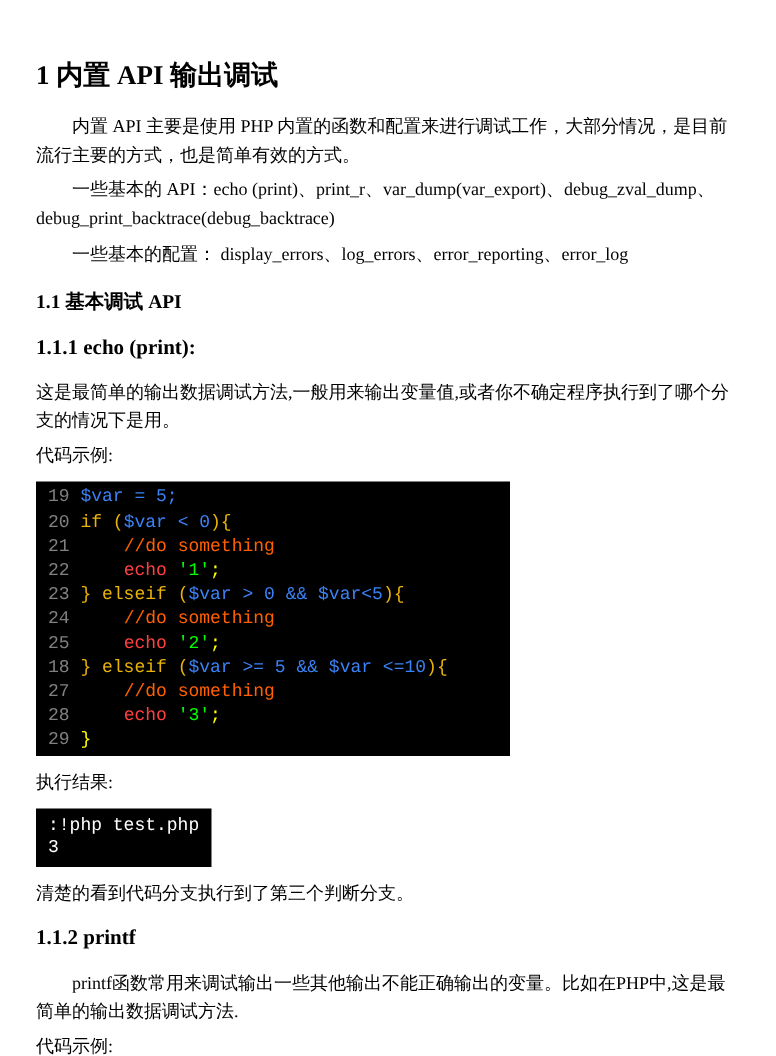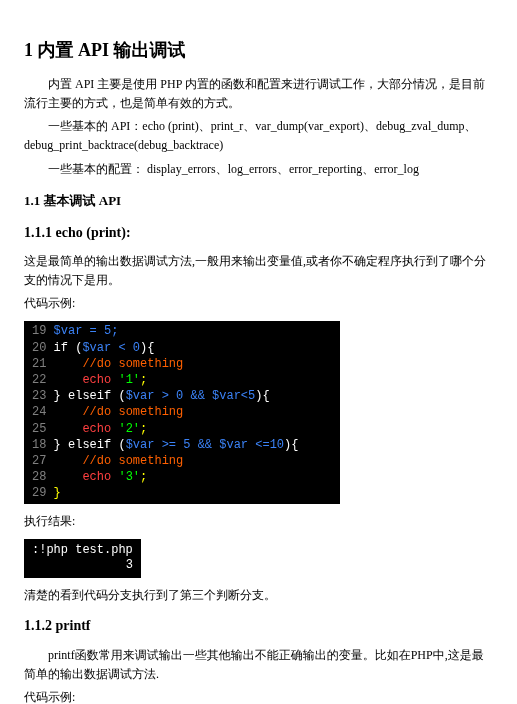--- a/index.html
+++ b/index.html
@@ -23,36 +23,35 @@
     font-family: "Courier New", monospace;
     font-size: 12px;
     line-height: 1.35;
     padding: 2px 8px 2px 8px;
     white-space: pre;
     margin: 4px 0;
     display: inline-block;
   }
   .code .ln { color: #808080; }
   .code .var { color: #3b82f6; }
-  .code .kw { color: #ffffff; }
+  .code .kw { color: #eab308; }
   .code .cm { color: #ff6000; }
   .code .str { color: #00ff00; }
   .code .op { color: #ff4040; }
   .code .p { color: #ffff00; }
   .term {
     background:#000;
     color:#fff;
     font-family:"Courier New",monospace;
     font-size:12px;
     line-height:1.3;
     padding:4px 8px;
     white-space:pre;
     display:inline-block;
     margin:4px 0;
-    text-align:right;
   }
 </style>
 </head>
 <body>
 
 
 
 <h1>1  内置 API 输出调试</h1>
 <p class="indent">内置 API 主要是使用 PHP 内置的函数和配置来进行调试工作，大部分情况，是目前流行主要的方式，也是简单有效的方式。</p>
 <p style="margin-bottom:0"><span style="display:inline-block;width:2em"></span><span>一些基本的 API：echo (print)、print_r、var_dump(var_export)、debug_zval_dump、</span></p>

